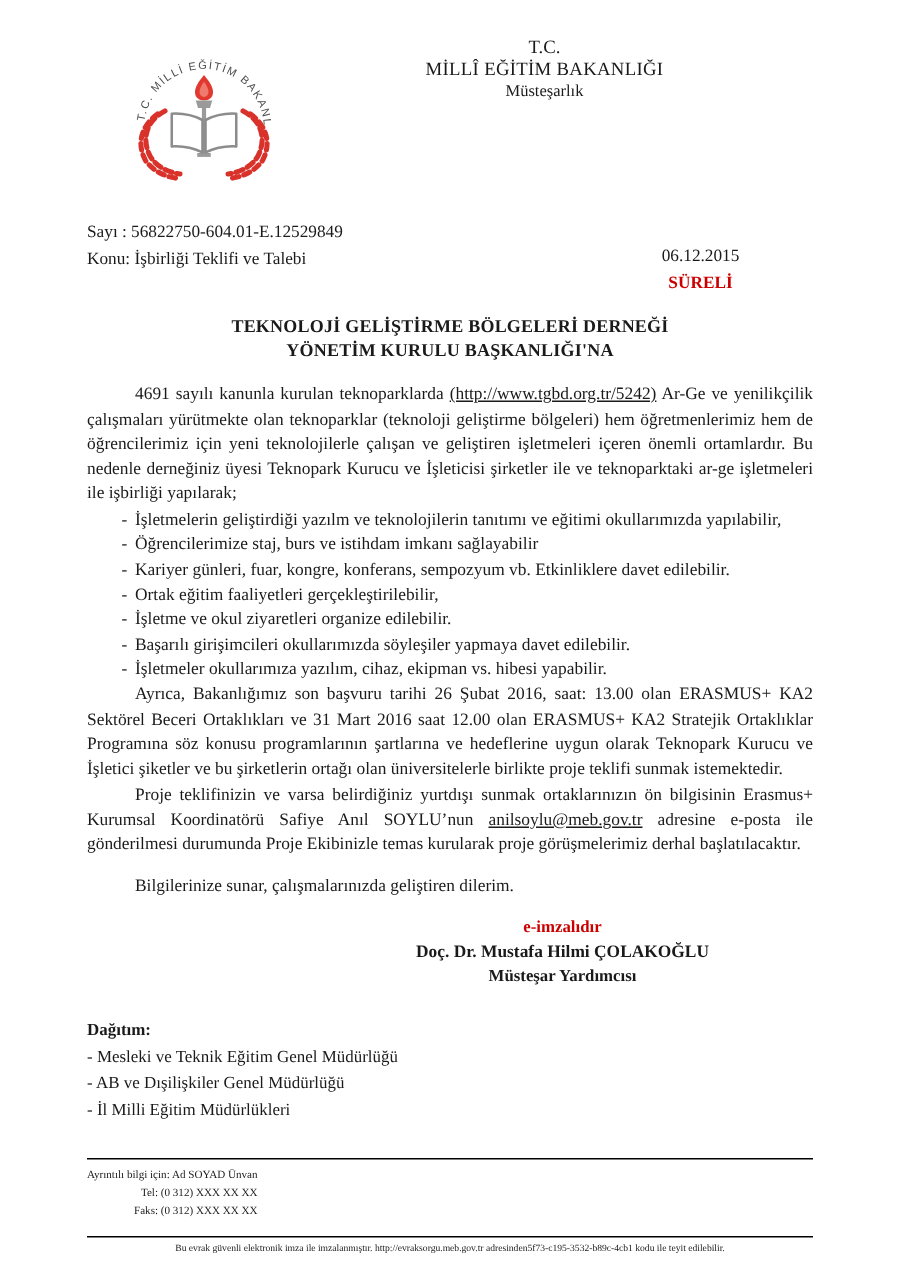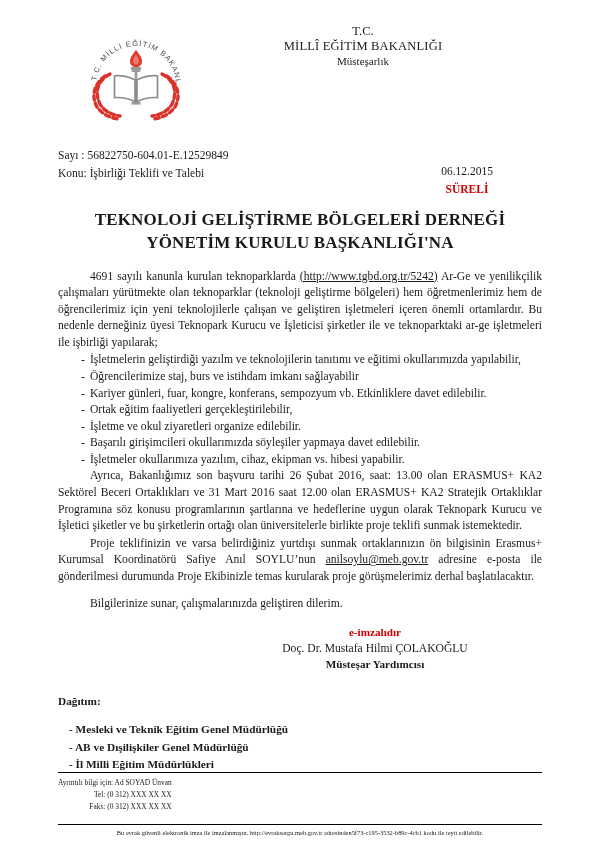--- a/index.html
+++ b/index.html
@@ -67,21 +67,21 @@
   .sureli {
     font-weight: bold;
     font-size: 11.5px;
   }
 
   
   .title {
     margin-top: 26px;
     text-align: center;
     font-weight: bold;
-    font-size: 17px;
+    font-size: 12px;
     line-height: 1.35;
     letter-spacing: .15px;
     font-family: Liberation Serif, serif;
   }
 
   
   .body {
     margin-top: 14px;
     font-size: 11.6px;
     line-height: 1.43;
@@ -121,42 +121,41 @@
     margin-top: 9px;
     text-align: center;
     padding-left: 150px;
     line-height: 1.42;
   }
   .sig-eimza {
     font-weight: bold;
     font-size: 11.2px;
   }
   .sig-name {
-    font-weight: normal;
+    font-weight: bold;
     font-size: 11.6px;
   }
   .sig-role {
     font-weight: bold;
     font-size: 11.2px;
   }
 
   
   .distribution {
     margin-top: 20px;
     font-size: 11.3px;
     line-height: 1.55;
   }
   .dist-heading {
     font-weight: bold;
   }
   .dist-list {
-    margin: 11px;
+    margin: 0;
     padding: 0;
     list-style: none;
-    font-weight: bold;
   }
 
   
   .footer {
     position: absolute;
     left: 58px;
     right: 58px;
     bottom: 36px;
   }
   .footer-rule {

